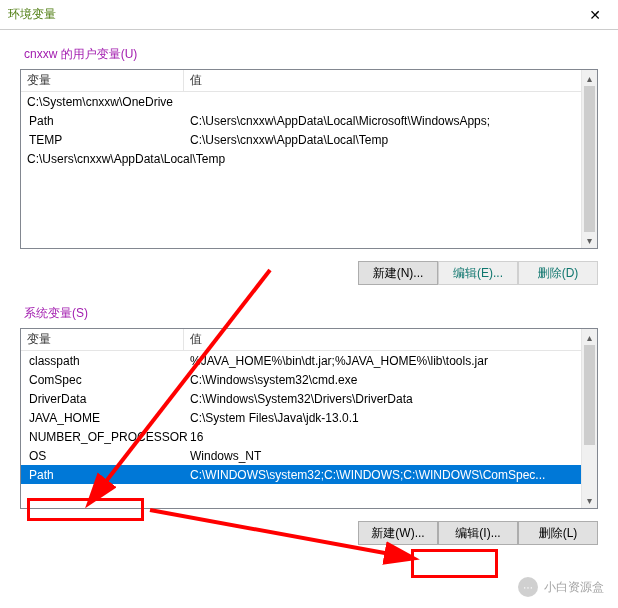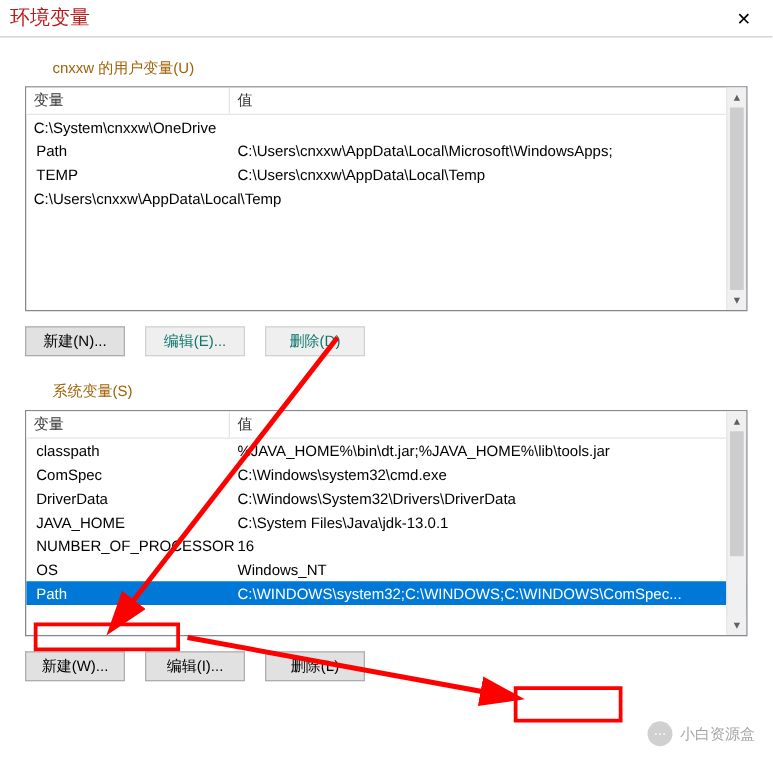--- a/index.html
+++ b/index.html
@@ -1,45 +1,45 @@
 <!DOCTYPE html>
 <html><head>
 <meta charset="utf-8">
 <style>
   * { box-sizing: border-box; font-family: "Microsoft YaHei", "Segoe UI", sans-serif; font-size: 12px; }
   body { margin: 0; width: 618px; height: 608px; background: #fff; overflow: hidden; position: relative; }
 
   .titlebar { height: 30px; border-bottom: 1px solid #ccc; display: flex; align-items: center; padding: 0 8px; }
-  .titlebar .title { flex: 1; font-size: 16px; color: #b91c1c; }
+  .titlebar .title { flex: 1; font-size: 12px; color: #4d7c0f; }
   .titlebar .close { width: 30px; text-align: center; font-size: 14px; color: #000; }
 
   .content { padding: 16px 20px 0 20px; }
 
-  .grouplabel { margin: 0 0 6px 22px; color: #a16207; }
+  .grouplabel { margin: 0 0 6px 4px; color: #a21caf; }
 
   .listbox { border: 1px solid #828790; background: #fff; overflow: hidden; position: relative; }
   .user-listbox { height: 180px; }
   .sys-listbox { height: 181px; }
 
   .headerrow { display: flex; height: 22px; align-items: center; border-bottom: 1px solid #e5e5e5; background: #fff; }
   .headerrow .hcell { padding: 0 6px; color: #333; font-size: 12px; }
   .hcell.var { width: 163px; border-right: 1px solid #e5e5e5; height:100%; display:flex; align-items:center;}
   .hcell.val { flex: 1; }
 
   .rows { }
   .row { display: flex; height: 19px; align-items: center; padding: 0 4px; }
   .row .c1 { width: 163px; padding-left: 4px; white-space: nowrap; overflow: hidden; }
   .row .c2 { flex: 1; padding-left: 2px; white-space: nowrap; overflow: hidden; }
   .row.selected { background: #0078d7; color: #fff; }
 
   .scrollbar { position: absolute; right: 0; top: 0; bottom: 0; width: 16px; background: #f0f0f0; border-left: 1px solid #e5e5e5; }
   .sb-btn { height: 16px; background: #f0f0f0; display:flex; align-items:center; justify-content:center; color:#606060; font-size:10px;}
   .sb-thumb { position:absolute; left:2px; right:2px; background:#cdcdcd; }
 
-  .btnrow { display: flex; justify-content: flex-start; gap: 16px; padding: 12px 0 20px 0; }
+  .btnrow { display: flex; justify-content: flex-end; gap: 0; padding: 12px 0 20px 0; }
   .btn { min-width: 80px; height: 24px; border: 1px solid #adadad; background: #e1e1e1; color: #000; display: flex; align-items: center; justify-content: center; padding: 0 12px; }
   .btn.disabled { color: #0f766e; background: #efefef; border-color:#d0d0d0;}
 
   
   .arrow-svg { position: absolute; pointer-events: none; }
   .red-box { position: absolute; border: 3px solid #ff0000; pointer-events: none; }
 
   
   .watermark { position: absolute; right: 14px; bottom: 11px; display:flex; align-items:center; gap:6px; color:#999; font-size:12px; opacity:.9; z-index:50;}
   .wm-icon { width:20px; height:20px; border-radius:50%; background:#ccc; display:flex; align-items:center; justify-content:center; color:#fff; font-size:10px;}

